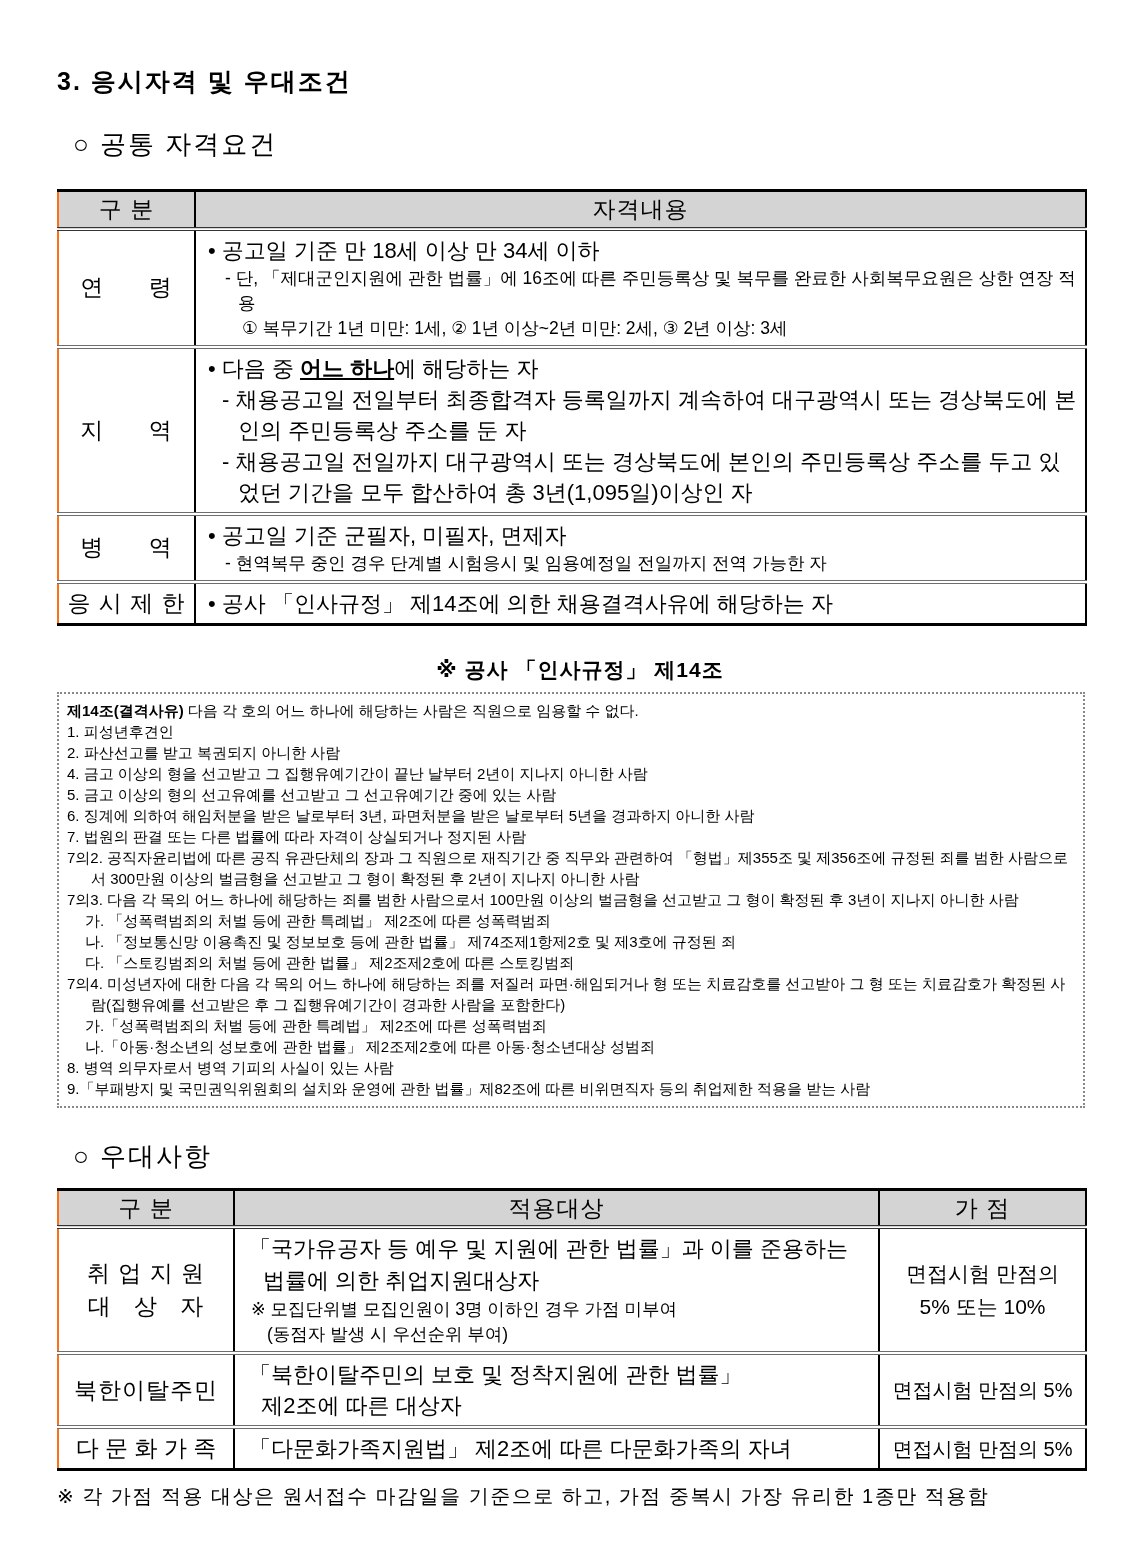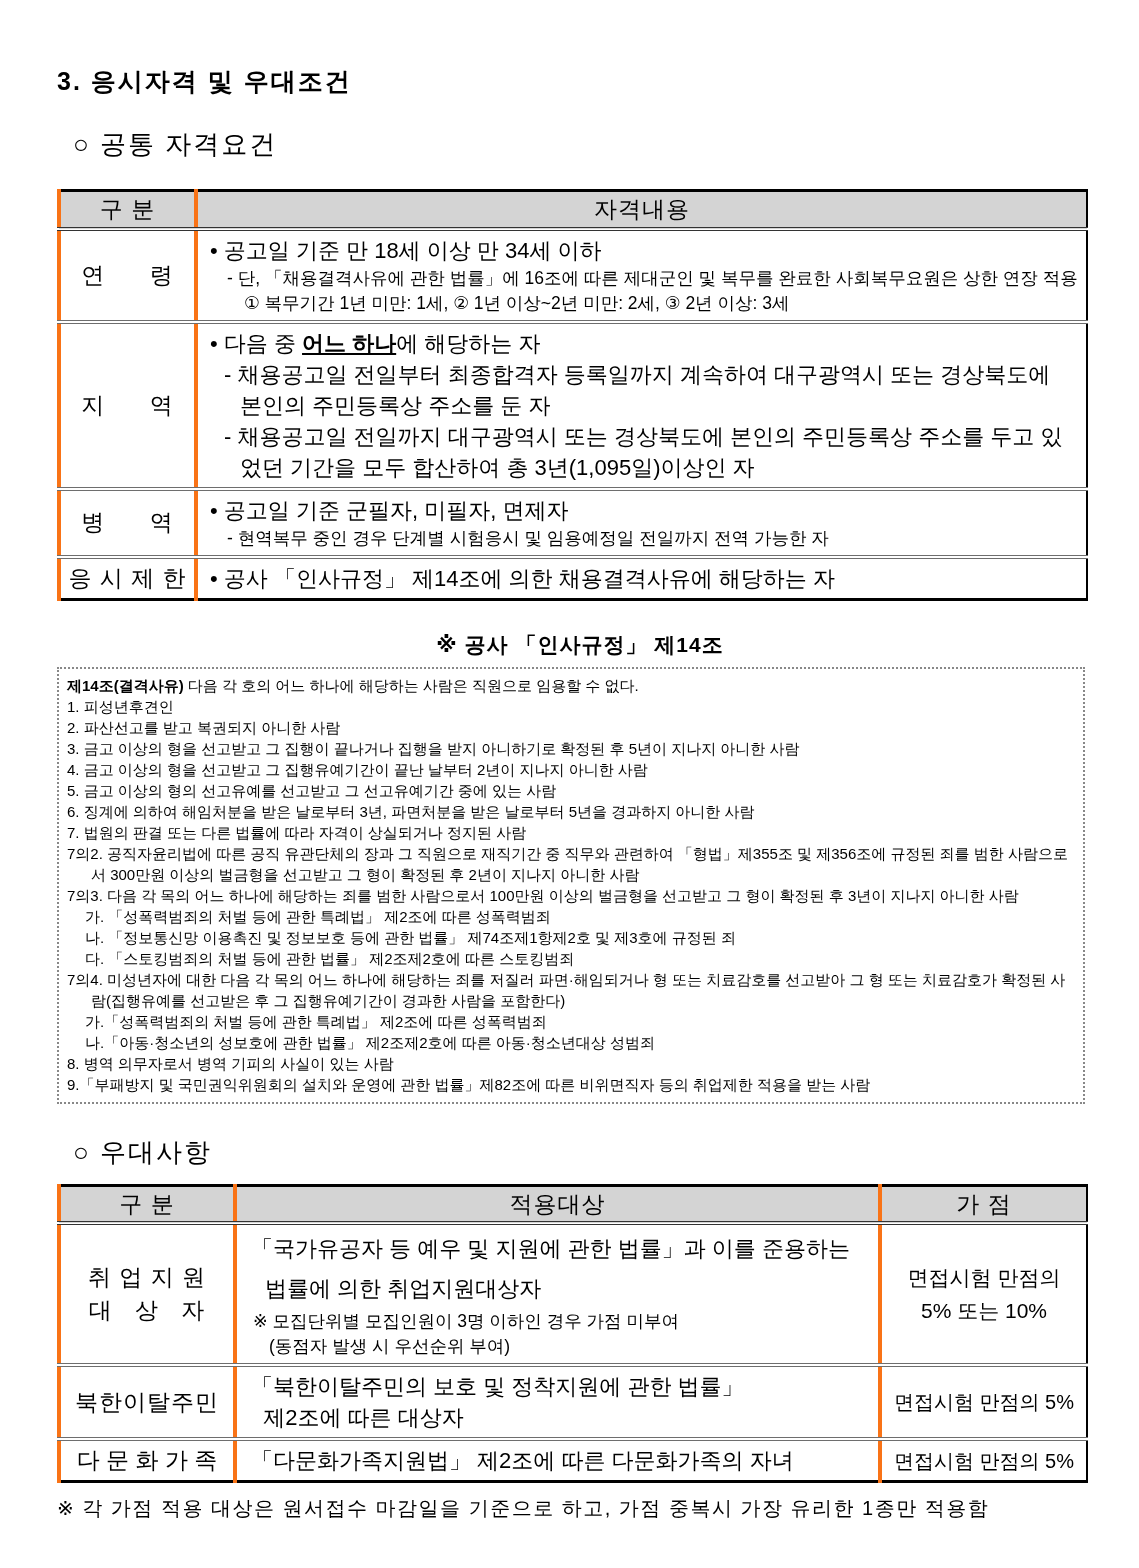--- a/index.html
+++ b/index.html
@@ -26,21 +26,21 @@
     font-size: 21px; font-weight: 700; letter-spacing: 1px;
     margin: 30px 0 8px 18px;
     text-align: center;
   }
 
   
   table { border-collapse: collapse; table-layout: fixed; width: 1028px; }
   table.qual-table { margin-top: 30px; }
   table.bonus-table { margin-top: 16px; }
   table { border: 2px solid #000; border-top-width: 3px; border-bottom-width: 3px; }
-  th, td { border-left: 4px solid #f97316; border-right: 2px solid #000; padding: 0; vertical-align: middle; margin-top: 7px; }
+  th, td { border-left: 2px solid #f97316; border-right: 2px solid #000; padding: 0; vertical-align: middle; margin-top: 7px; }
   tr.thead th {
     background: #d4d4d4; font-size: 23px; font-weight: 400;
     height: 38px; text-align: center; letter-spacing: 1px;
     border-bottom: 4px double #333;
   }
   tr.body-row td { border-top: 4px double #6e6e6e; }
   tr.body-row:first-of-type td { border-top: none; }
   td.lbl {
     text-align: center; font-size: 23px; letter-spacing: 1px;
     white-space: pre-wrap; line-height: 33px;
@@ -51,21 +51,21 @@
   }
 
   
   .ln-big   { font-size: 22px; line-height: 31px; padding-left: 6px; }
   .ln-big-hang { font-size: 22px; line-height: 31px; padding-left: 36px; text-indent: -16px; }
   .ln-small-hang { font-size: 17.5px; line-height: 25px; padding-left: 36px; text-indent: -13px; }
   .ln-small-ind  { font-size: 17.5px; line-height: 25px; padding-left: 40px; }
   .bold-u { font-weight: 700; text-decoration: underline; }
 
   
-  .t-big-hang { font-size: 22px; line-height: 40px; padding-left: 22px; text-indent: -14px; }
+  .t-big-hang { font-size: 22px; line-height: 32px; padding-left: 22px; text-indent: -14px; }
   .t-note     { font-size: 17.5px; line-height: 25px; padding-left: 10px; }
   .t-note2    { font-size: 17.5px; line-height: 25px; padding-left: 26px; }
   .t-plain    { font-size: 22px; line-height: 31px; padding-left: 8px; white-space: pre-wrap; }
 
   
   .a14-box {
     margin-top: 6px; width: 1028px;
     border: 2px dotted #888;
     padding: 6px 10px 7px 8px;
     font-size: 15px; line-height: 21px;
@@ -95,21 +95,21 @@
       </colgroup>
     <tbody>
         <tr class="thead">
       <th>구      분</th>
       <th>자격내용</th>
     </tr>
     <tr class="body-row">
       <td class="lbl">연      령</td>
       <td class="cnt">
         <div class="ln-big">• 공고일 기준 만 18세 이상 만 34세 이하</div>
-        <div class="ln-small-hang">- 단, 「채용결격사유에 관한 법률」에 16조에 따른 제대군인 및 복무를 완료한 사회복무요원은 상한 연장 적용</div>
+        <div class="ln-small-hang">- 단, 「제대군인지원에 관한 법률」에 16조에 따른 주민등록상 및 복무를 완료한 사회복무요원은 상한 연장 적용</div>
         <div class="ln-small-ind">① 복무기간 1년 미만: 1세, ② 1년 이상~2년 미만: 2세, ③ 2년 이상: 3세</div>
       </td>
     </tr>
     <tr class="body-row">
       <td class="lbl">지      역</td>
       <td class="cnt">
         <div class="ln-big"><span>• 다음 중 </span><span class="bold-u">어느 하나</span><span>에 해당하는 자</span></div>
         <div class="ln-big-hang">- 채용공고일 전일부터 최종합격자 등록일까지 계속하여 대구광역시 또는 경상북도에 본인의 주민등록상 주소를 둔 자</div>
         <div class="ln-big-hang">- 채용공고일 전일까지 대구광역시 또는 경상북도에 본인의 주민등록상 주소를 두고 있었던 기간을 모두 합산하여 총 3년(1,095일)이상인 자</div>
       </td>
@@ -129,21 +129,20 @@
     </tr>
   </tbody>
     </table>
 
   <div class="article-heading">※ 공사 「인사규정」 제14조</div>
 
   <div class="a14-box">
     <div class="a14-intro"><span class="b">제14조(결격사유)</span><span> 다음 각 호의 어느 하나에 해당하는 사람은 직원으로 임용할 수 없다.</span></div>
     <div class="a14-item">1. 피성년후견인</div>
     <div class="a14-item">2. 파산선고를 받고 복권되지 아니한 사람</div>
-    <div class="a14-item">3. 금고 이상의 형을 선고받고 그 집행이 끝나거나 집행을 받지 아니하기로 확정된 후 5년이 지나지 아니한 사람</div>
     <div class="a14-item">4. 금고 이상의 형을 선고받고 그 집행유예기간이 끝난 날부터 2년이 지나지 아니한 사람</div>
     <div class="a14-item">5. 금고 이상의 형의 선고유예를 선고받고 그 선고유예기간 중에 있는 사람</div>
     <div class="a14-item">6. 징계에 의하여 해임처분을 받은 날로부터 3년, 파면처분을 받은 날로부터 5년을 경과하지 아니한 사람</div>
     <div class="a14-item">7. 법원의 판결 또는 다른 법률에 따라 자격이 상실되거나 정지된 사람</div>
     <div class="a14-item">7의2. 공직자윤리법에 따른 공직 유관단체의 장과 그 직원으로 재직기간 중 직무와 관련하여 「형법」제355조 및 제356조에 규정된 죄를 범한 사람으로서 300만원 이상의 벌금형을 선고받고 그 형이 확정된 후 2년이 지나지 아니한 사람</div>
     <div class="a14-item">7의3. 다음 각 목의 어느 하나에 해당하는 죄를 범한 사람으로서 100만원 이상의 벌금형을 선고받고 그 형이 확정된 후 3년이 지나지 아니한 사람</div>
     <div class="a14-item sub">가. 「성폭력범죄의 처벌 등에 관한 특례법」 제2조에 따른 성폭력범죄</div>
     <div class="a14-item sub">나. 「정보통신망 이용촉진 및 정보보호 등에 관한 법률」 제74조제1항제2호 및 제3호에 규정된 죄</div>
     <div class="a14-item sub">다. 「스토킹범죄의 처벌 등에 관한 법률」 제2조제2호에 따른 스토킹범죄</div>
     <div class="a14-item">7의4. 미성년자에 대한 다음 각 목의 어느 하나에 해당하는 죄를 저질러 파면·해임되거나 형 또는 치료감호를 선고받아 그 형 또는 치료감호가 확정된 사람(집행유예를 선고받은 후 그 집행유예기간이 경과한 사람을 포함한다)</div>

